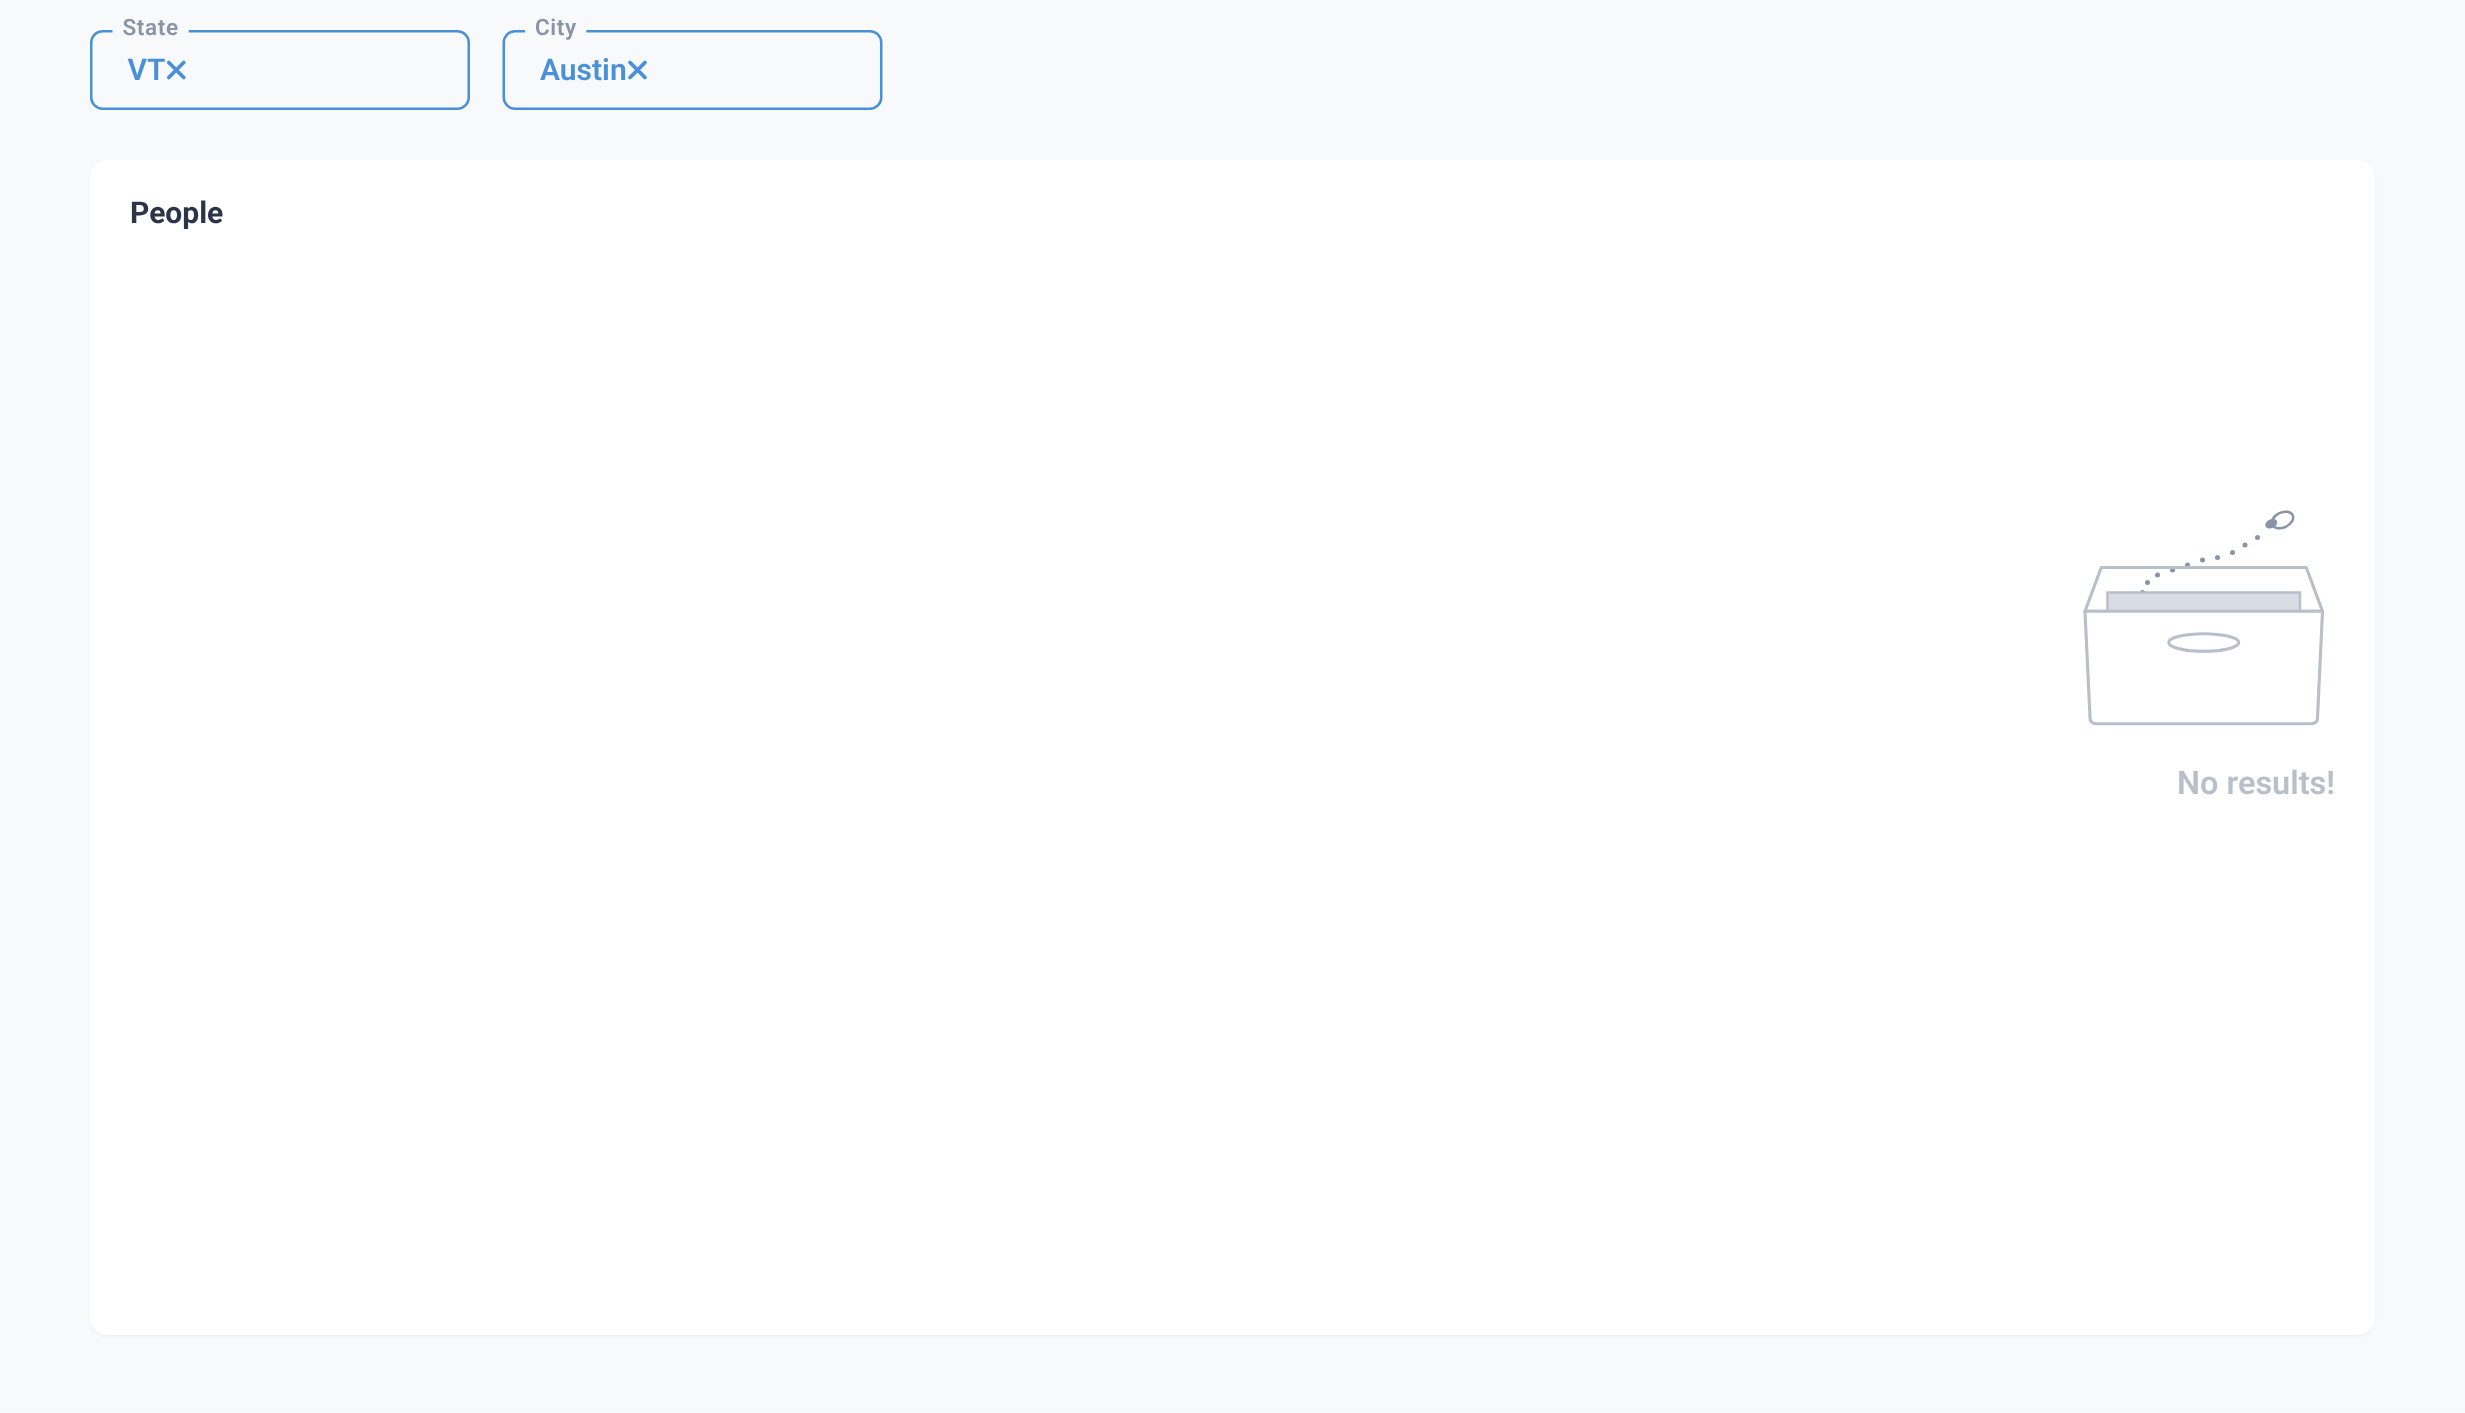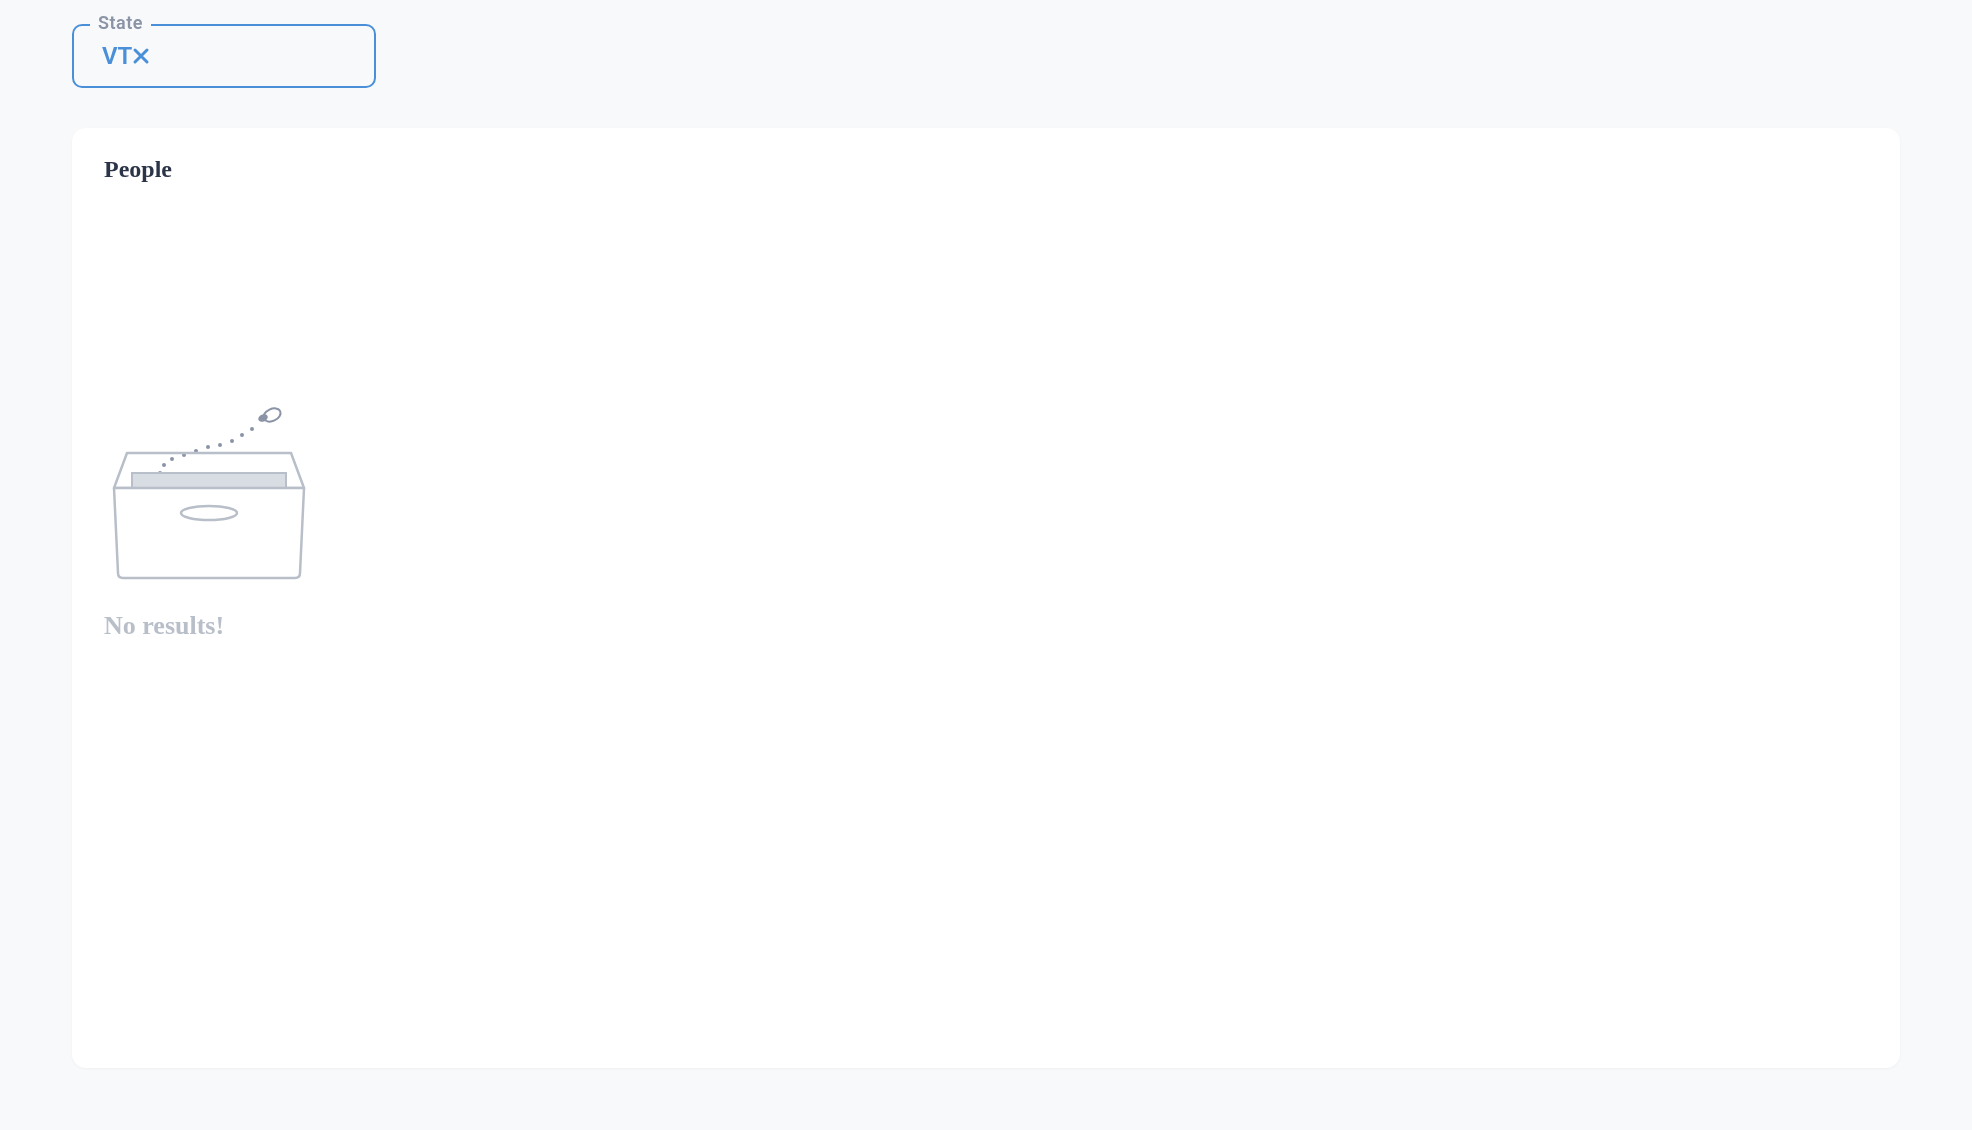--- a/index.html
+++ b/index.html
@@ -65,33 +65,32 @@
       justify-content: center;
     }
     
     .content-panel {
       margin: 24px 72px 24px 72px;
       background-color: #ffffff;
       border-radius: 14px;
       padding: 28px 32px;
       min-height: 940px;
       box-shadow: 0 1px 3px rgba(0,0,0,0.04);
-      font-family: Liberation Serif, serif;
     }
     
     .panel-title {
       font-size: 24px;
       font-weight: 700;
       color: #2c3548;
     }
     
     .empty-state {
       display: flex;
       flex-direction: column;
-      align-items: flex-start;
+      align-items: flex-end;
       justify-content: center;
       margin-top: 220px;
     }
     
     .empty-icon {
       margin-bottom: 24px;
     }
     
     .empty-text {
       font-size: 26px;
@@ -108,20 +107,31 @@
     <div class="filter-input-wrapper">
       <span class="filter-value">VT</span>
       <span class="clear-icon">
         <svg width="18" height="18" viewBox="0 0 18 18" fill="none">
           <path d="M3 3 L15 15 M15 3 L3 15" stroke="#4a90d9" stroke-width="3" stroke-linecap="round"></path>
         </svg>
       </span>
     </div>
   </div>
 
+  <div class="filter-field">
+    <div class="filter-label">City</div>
+    <div class="filter-input-wrapper">
+      <span class="filter-value">Austin</span>
+      <span class="clear-icon">
+        <svg width="18" height="18" viewBox="0 0 18 18" fill="none">
+          <path d="M3 3 L15 15 M15 3 L3 15" stroke="#4a90d9" stroke-width="3" stroke-linecap="round"></path>
+        </svg>
+      </span>
+    </div>
+  </div>
 </div>
 
 <div class="content-panel">
   <div class="panel-title">People</div>
 
   <div class="empty-state">
     <div class="empty-icon">
       <svg width="210" height="180" viewBox="0 0 210 180" fill="none">
 
         <ellipse cx="168" cy="12" rx="9" ry="6" fill="none" stroke="#8a94a6" stroke-width="2" transform="rotate(-25 168 12)"></ellipse>

